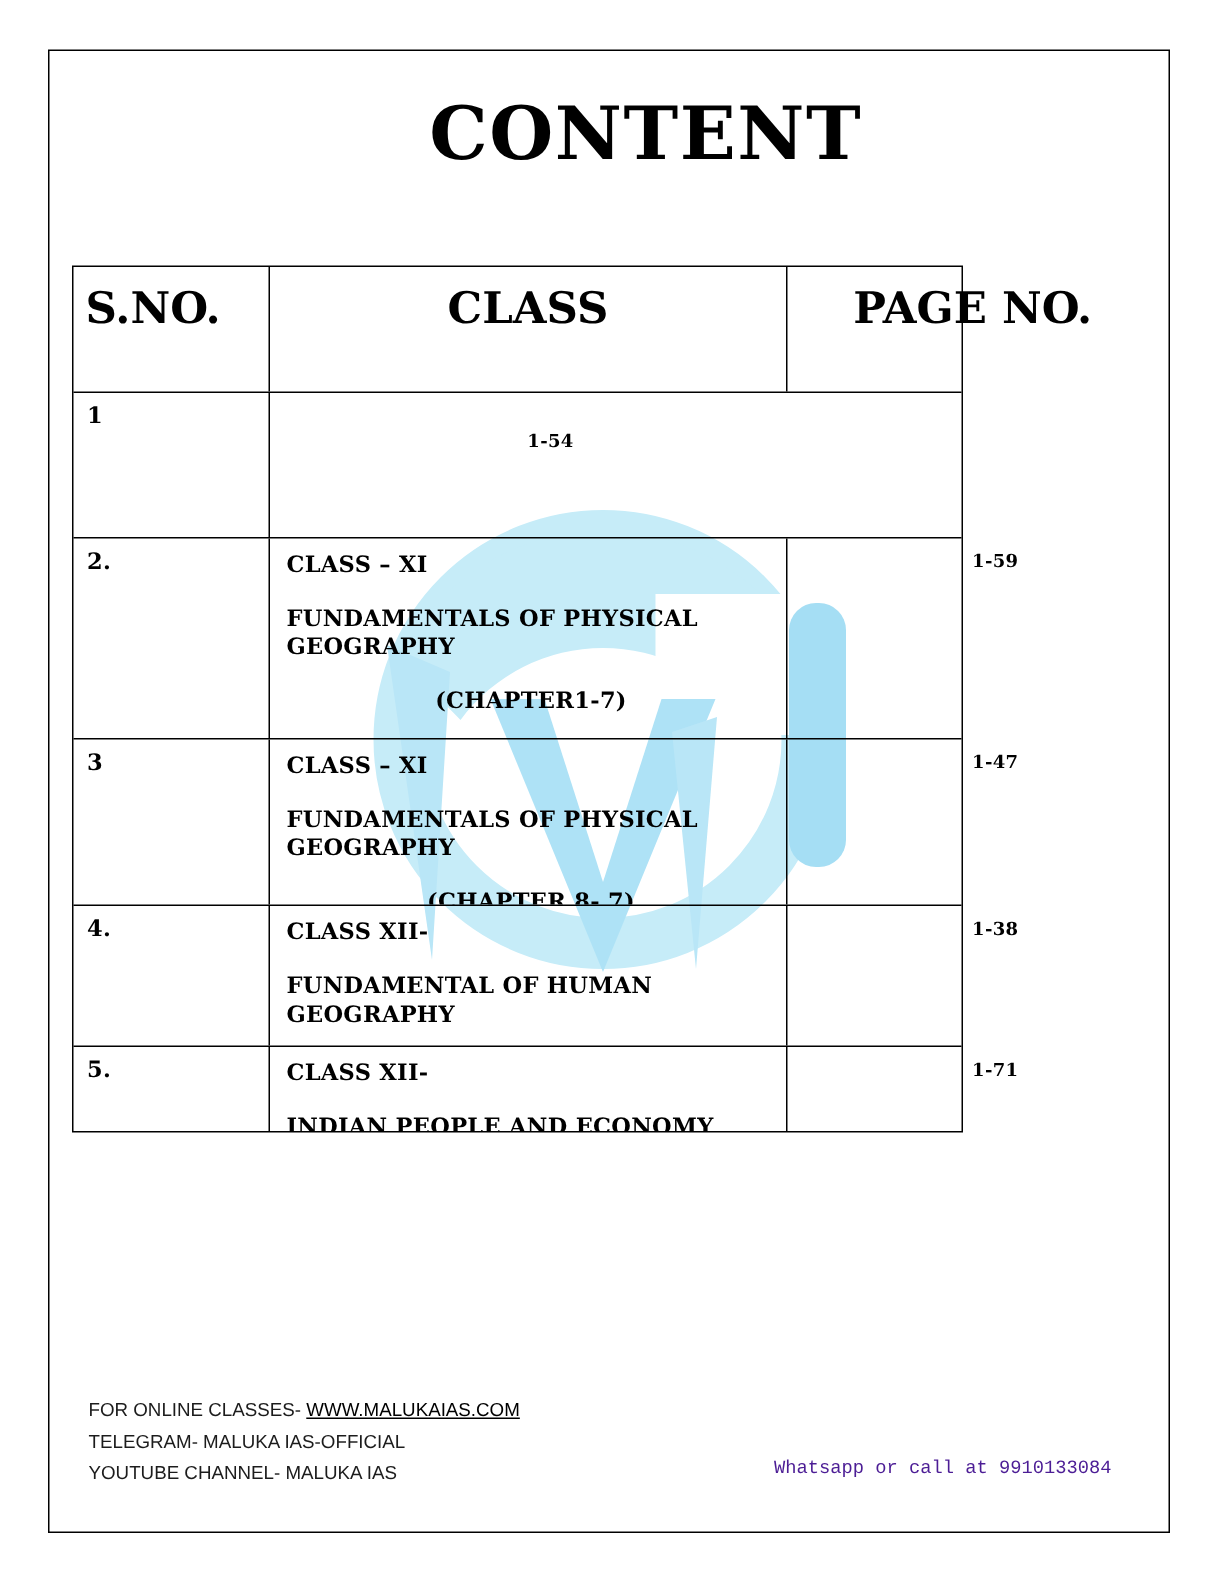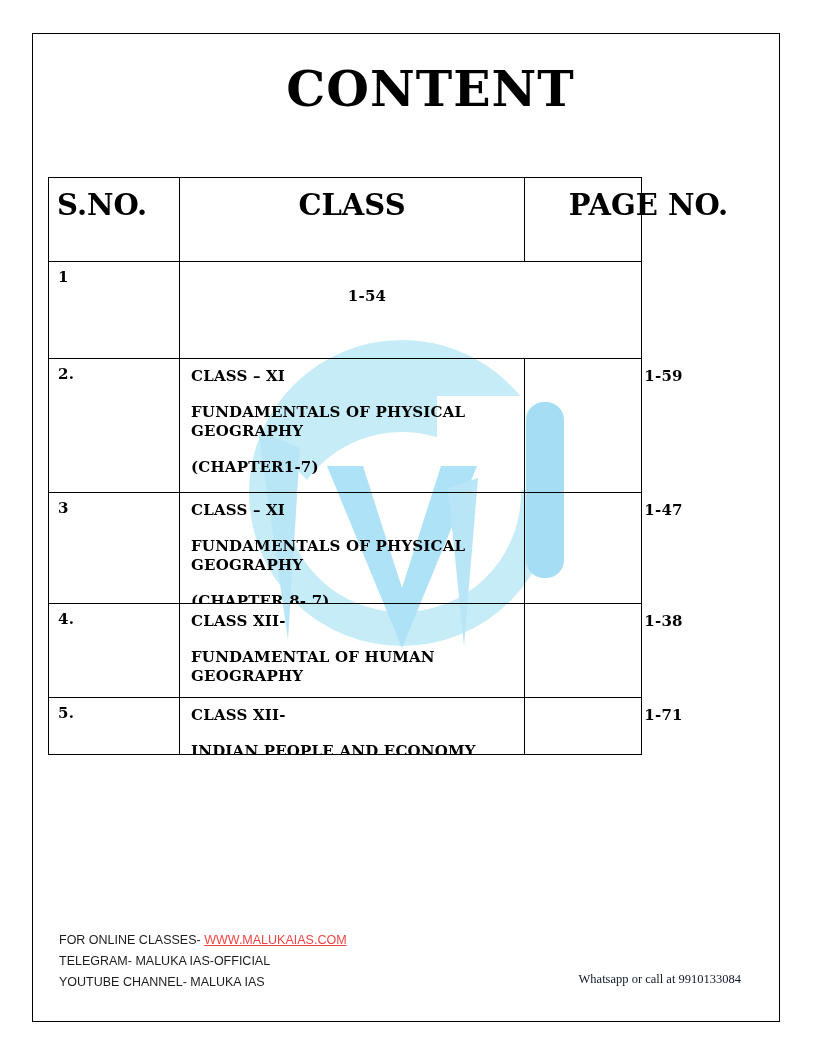--- a/index.html
+++ b/index.html
@@ -30,35 +30,35 @@
   .h-r0{height:97px;}
   .h-r1{height:134px;}
   .h-r2{height:111px;}
   .h-r3{height:94px;}
   .h-r4{height:57px;}
   .hdr{font-size:29px;font-weight:bold;}
   .hd-sno{padding:10px 0 0 8px;}
   .hd-center{text-align:center;padding-top:10px;}
   .sno{font-size:15px;font-weight:bold;padding:6px 0 0 9px;letter-spacing:.2px;}
   .class{font-size:15px;font-weight:bold;padding:8px 5px 0 11px;letter-spacing:.2px;}
-  .pageno{font-size:15px;font-weight:bold;text-align:center;padding-top:8px;letter-spacing:.2px;padding-left:30px;}
+  .pageno{font-size:12px;font-weight:bold;text-align:center;padding-top:8px;letter-spacing:.2px;padding-left:30px;}
   .first .class,.first .pageno{padding-top:25px;}
   .class-line{display:block;line-height:19px;}
   .l2{margin-top:17px;}
-  .chapter-line{display:block;line-height:19px;text-align:left;margin-top:17px;padding-right:2px;}
+  .chapter-line{display:block;line-height:19px;text-align:center;margin-top:17px;padding-right:2px;}
   .class-line:empty,.chapter-line:empty{display:none;}
   
   .footer{
     position:absolute;left:59px;top:930px;z-index:1;line-height:21px;
     font-family:"Liberation Sans",sans-serif;font-size:12.5px;color:#1c1c1c;
   }
-  .footer-link{color:#ef4444;text-decoration:underline;cursor:pointer;}
+  .footer-link{color:#000000;text-decoration:underline;cursor:pointer;}
   .whatsapp{
     position:absolute;right:75px;top:972px;z-index:1;
-    font-family:Liberation Serif, serif;font-size:12.5px;color:#0f172a;
+    font-family:Liberation Mono, monospace;font-size:12.5px;color:#4c1d95;
   }
 </style>
 </head>
 <body>
 
 <div class="page-border"></div>
 
 <div class="page-title">CONTENT</div>
 
 <div class="watermark">

